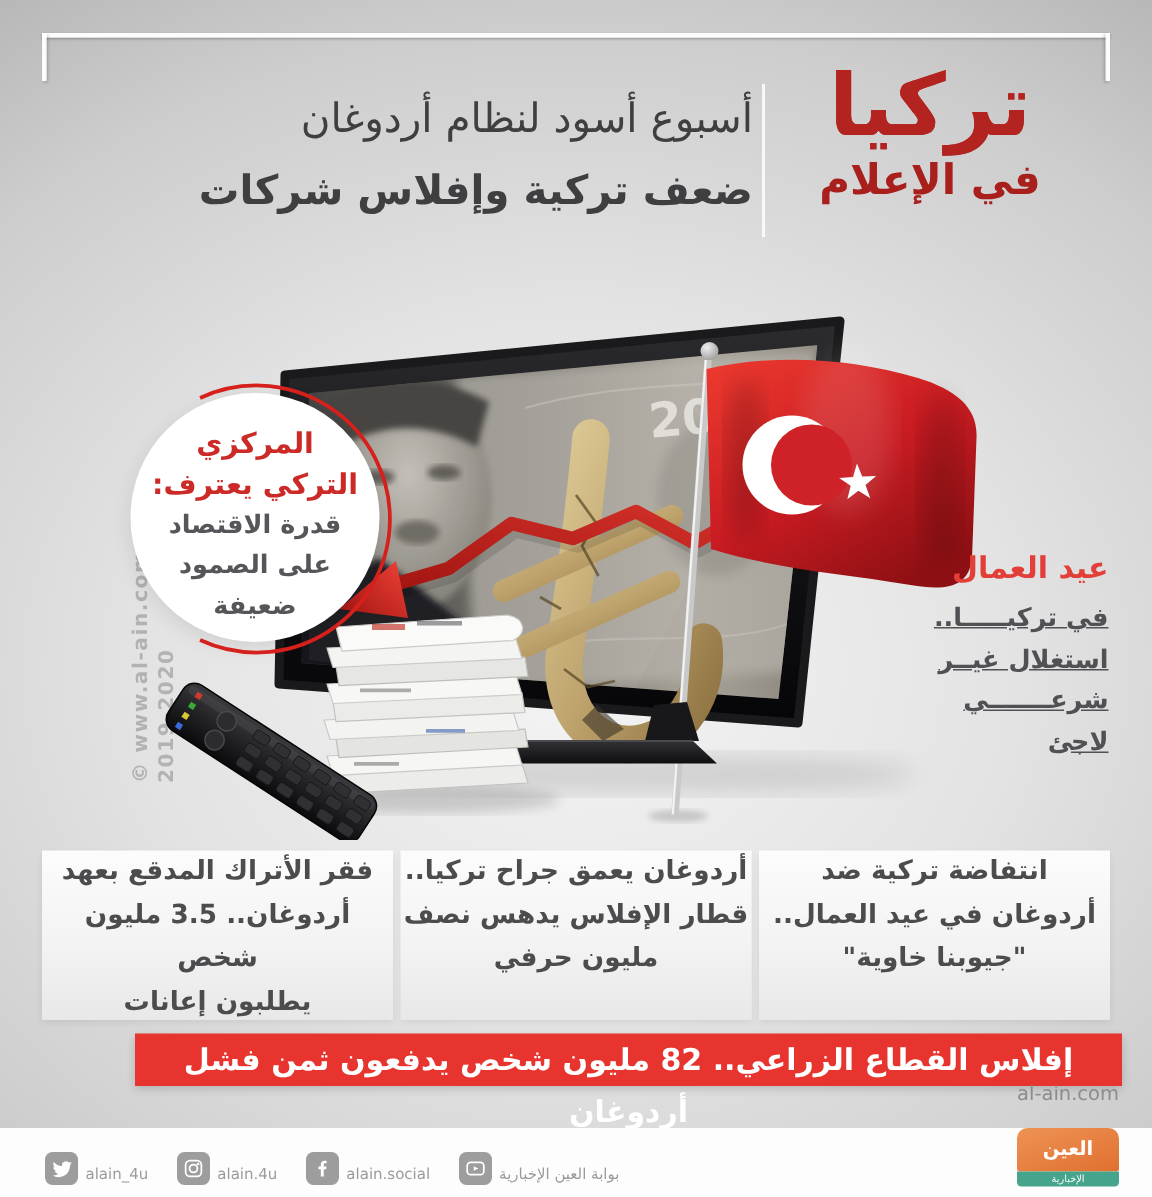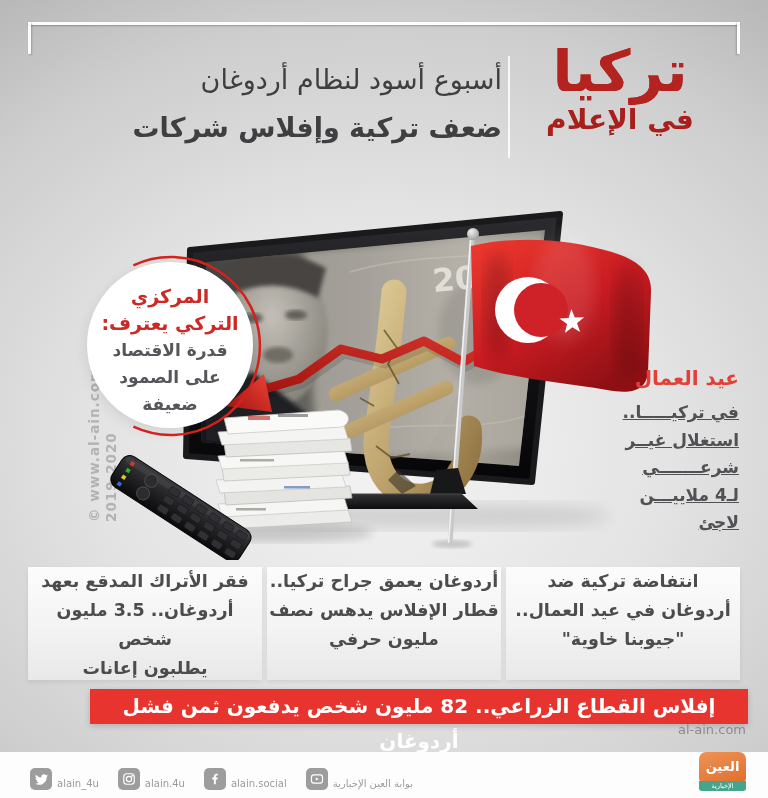--- a/index.html
+++ b/index.html
@@ -47,21 +47,21 @@
     color:#ffffff;font-size:20px;font-weight:bold;text-align:center;line-height:35px;direction:rtl;
     box-shadow:0 2px 6px rgba(0,0,0,.18);}
   
   .footer{position:absolute;left:0;top:752px;width:768px;height:46px;background:#fdfdfd;}
   .socials{position:absolute;left:30px;bottom:8px;display:flex;align-items:flex-end;gap:19px;}
   .social-item{display:flex;align-items:flex-end;gap:5px;}
   .social-icon{width:22px;height:22px;background:#9d9d9d;border-radius:5px;display:flex;align-items:center;justify-content:center;}
   .social-label{font-size:10px;color:#9b9b9b;margin-bottom:1px;white-space:nowrap;}
   .footer-right{position:absolute;right:22px;bottom:7px;display:flex;align-items:flex-end;gap:9px;flex-direction:column;}
   .site-url{font-size:13px;color:#8c8c8c;margin-bottom:6px;}
-  .logo{width:47px;display:flex;flex-direction:column;border-radius:10px;}
+  .logo{width:68px;display:flex;flex-direction:column;border-radius:10px;}
   .logo-top{height:29px;background:linear-gradient(160deg,#ee9355,#e0702f);border-radius:7px 7px 2px 2px;
     color:#fff;font-size:13px;font-weight:bold;display:flex;align-items:center;justify-content:center;direction:rtl;}
   .logo-bottom{height:10px;background:#46a48c;border-radius:0 0 3px 3px;color:#fff;font-size:6.5px;
     display:flex;align-items:center;justify-content:center;direction:rtl;}
 </style>
 </head>
 <body>
 
 <div class="canvas">
 
@@ -275,21 +275,20 @@
   </div>
   <svg class="badge-arc" viewBox="0 0 190 190" xmlns="http://www.w3.org/2000/svg">
     <path d="M57.4,14.3 A89,89 0 1,1 57.4,175.7" fill="none" stroke="#d5201c" stroke-width="2.5"></path>
   </svg>
 
   <div class="labor">
     <div class="labor-title">عيد العمال</div>
     <div class="labor-line">في تركيـــــا..</div>
     <div class="labor-line">استغلال غيــر</div>
     <div class="labor-line">شرعـــــــي</div>
-    <div class="labor-line">لـ4 ملاييـــن</div>
     <div class="labor-line">لاجئ</div>
   </div>
 
   <div class="panels">
     <div class="panel">
       <div class="panel-line">انتفاضة تركية ضد</div>
       <div class="panel-line">أردوغان في عيد العمال..</div>
       <div class="panel-line">"جيوبنا خاوية"</div>
     </div>
     <div class="panel">

